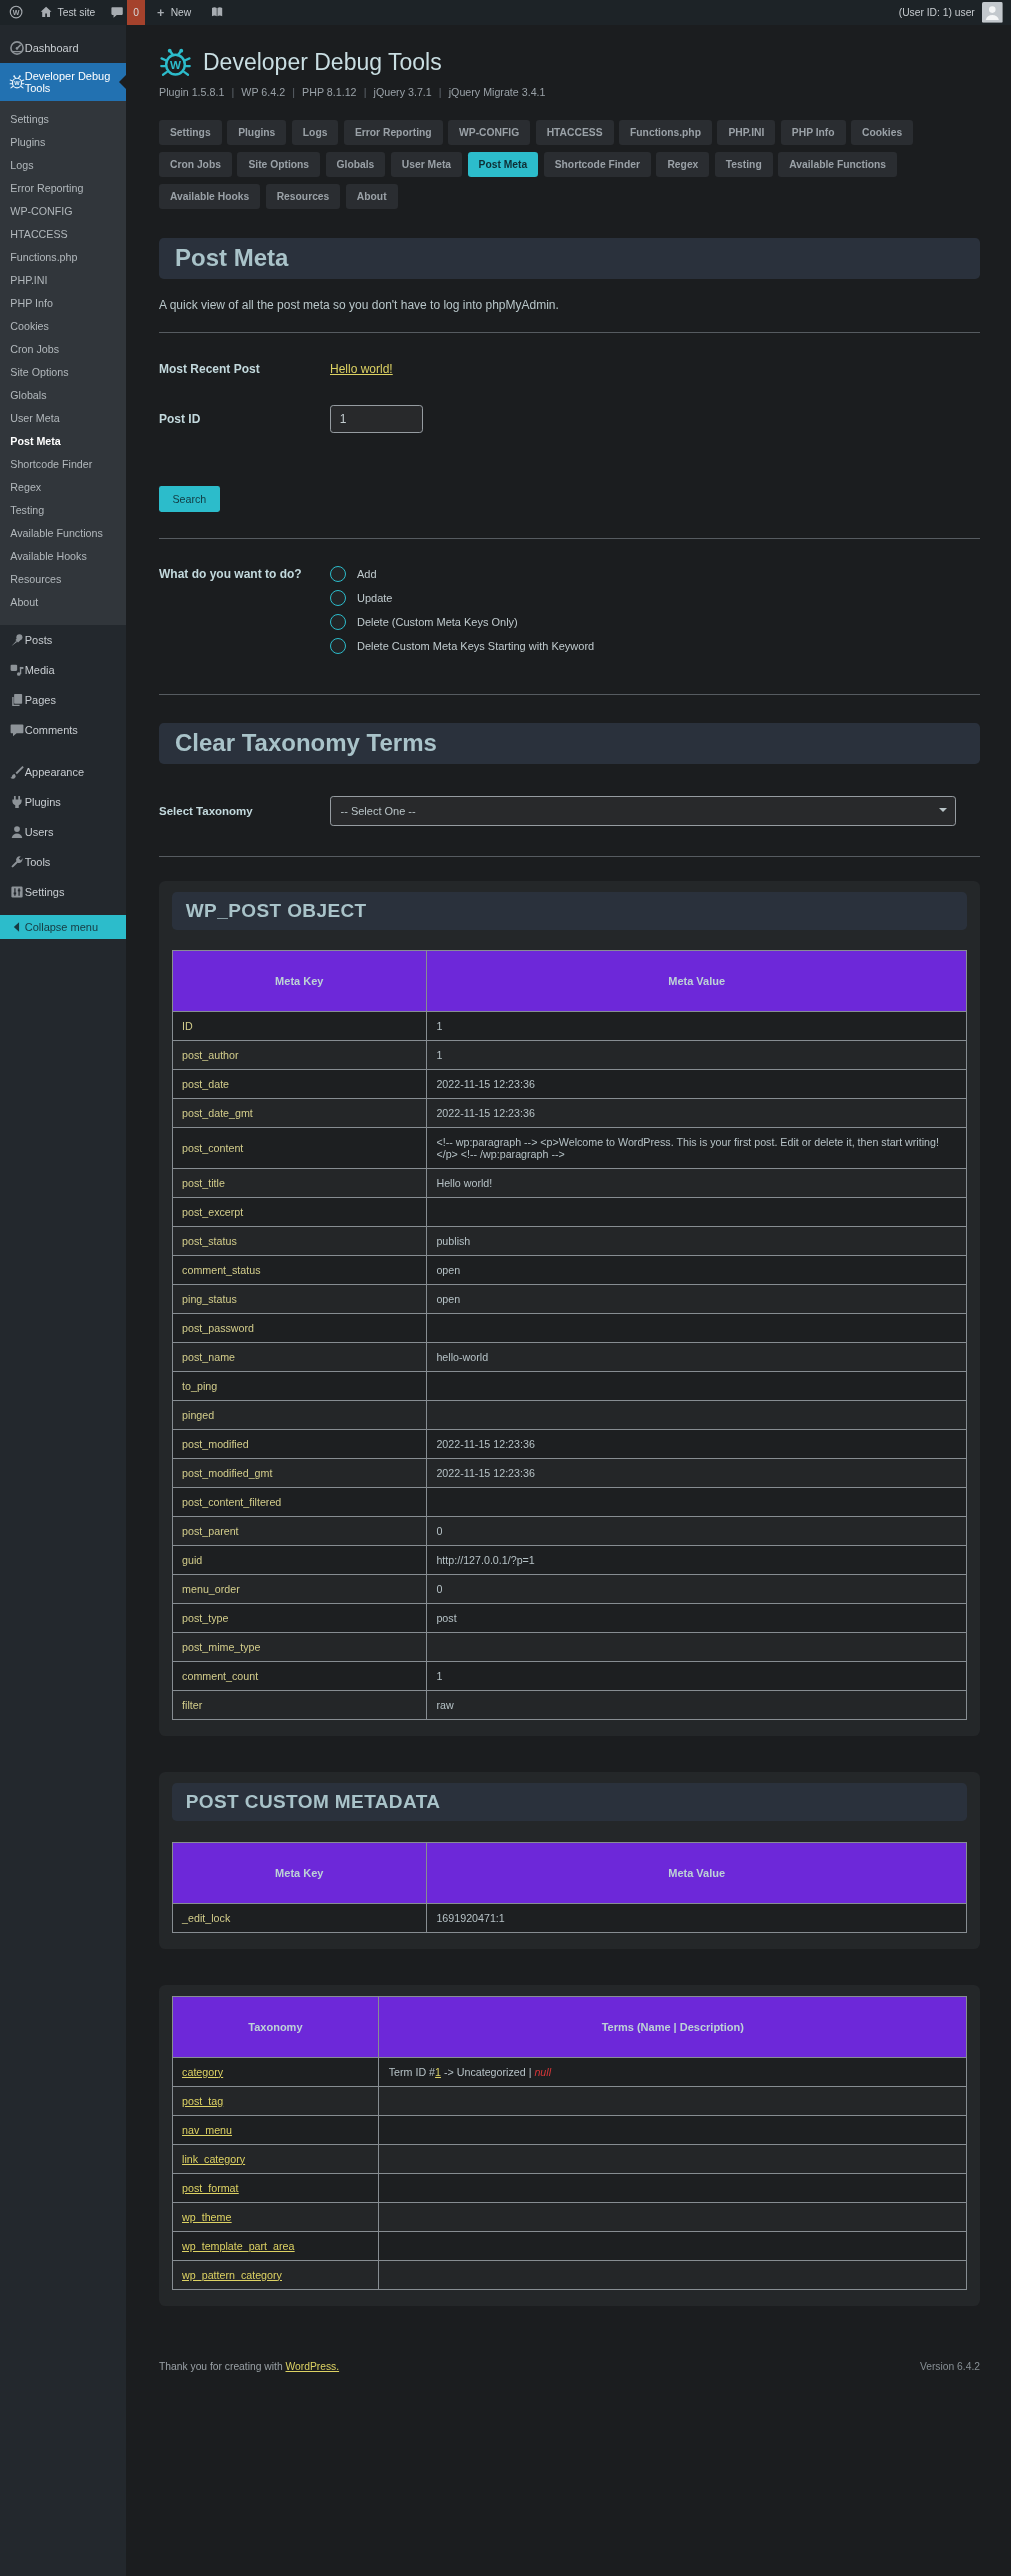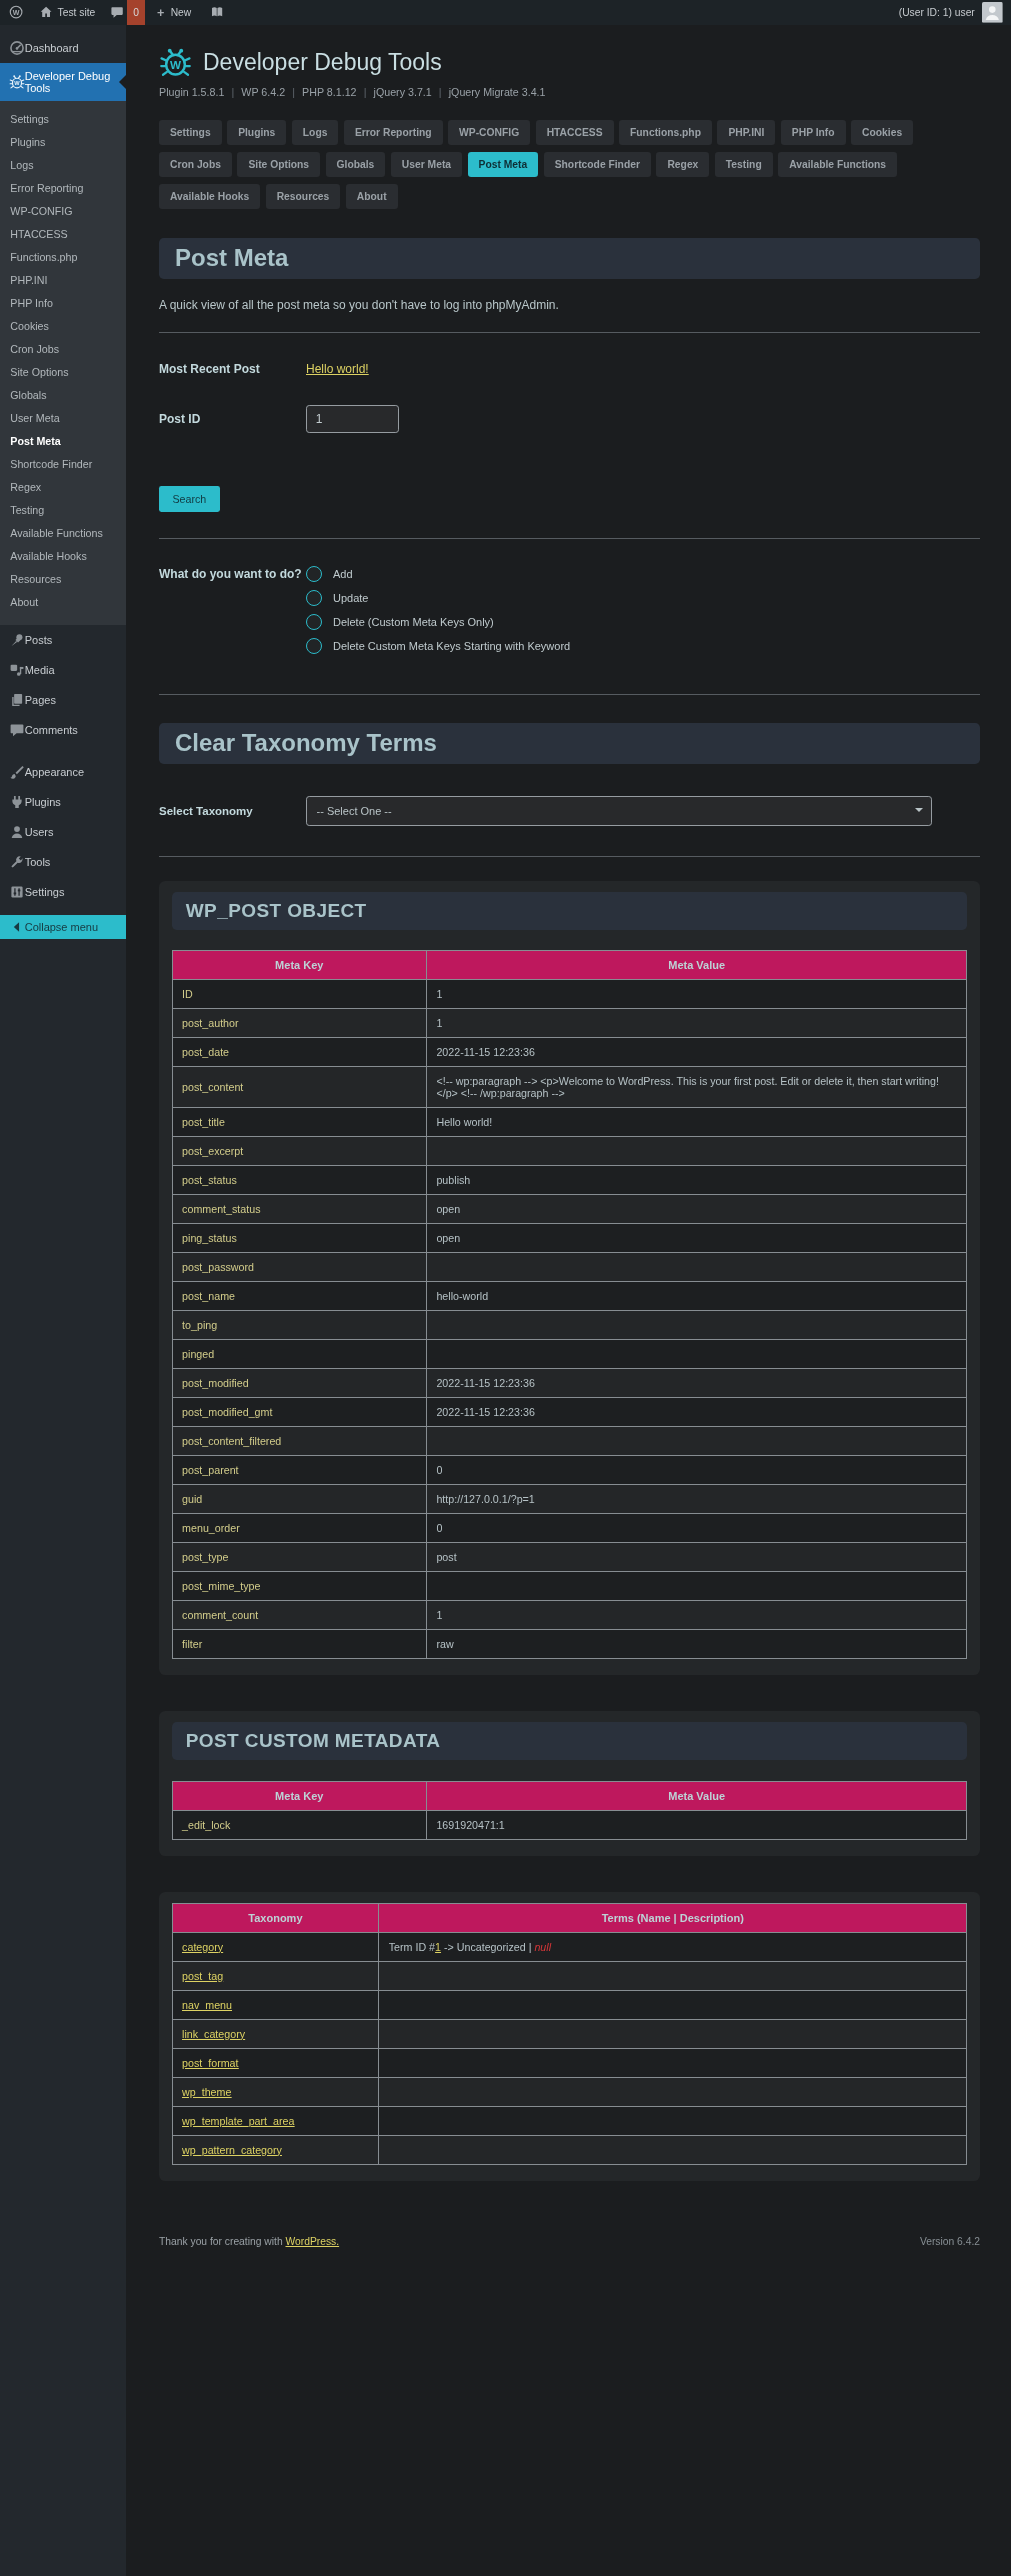--- a/index.html
+++ b/index.html
@@ -45,38 +45,38 @@
   
   .tabs { margin-top:22px; }
   .tab-row { display:flex; gap:5.5px; margin-bottom:7.1px; }
   .tab { background:#2a2d31; color:#9aa1a7; font-weight:bold; font-size:10.3px; padding:7.1px 11px; border-radius:3.2px; cursor:pointer; white-space:nowrap; }
   .tab.active { background:#2cbccb; color:#0e2f35; }
 
   
   .section-bar { background:#2a313c; border-radius:4.7px; padding:6.3px 16px; font-size:24px; font-weight:bold; color:#a9c3c9; margin:28.5px 0 19px; }
   .desc { font-size:12px; color:#b9c7ca; margin:19px 0; }
   hr.rule { border:none; border-top:0.8px solid #565b60; margin:20.6px 0; }
-  .form-row { display:flex; align-items:center; margin:29px 0; }
+  .form-row { display:flex; align-items:center; margin:29px 0;gap:24px; }
   .form-row.top { align-items:flex-start; }
   .form-label { width:147px; flex:none; font-weight:bold; font-size:12px; color:#c3d9dd; }
   .link-yellow { color:#ddd263; text-decoration:underline; cursor:pointer; font-size:12px; }
   .post-id-input { width:93px; height:28px; background:#28292b; border:0.8px solid #969ca1; border-radius:3.2px; color:#c3cdd0; font-size:12px; padding:0 8.7px; font-family:inherit; }
   .search-btn { background:#2cbccb; color:#113a42; border:none; border-radius:2.4px; padding:7.1px 13.4px; font-size:10.7px; margin:24px 0 4.7px; cursor:pointer; font-family:inherit; }
   .radio-row { display:flex; align-items:center; margin-bottom:8px; }
   .radio-circle { width:16px; height:16px; border-radius:50%; border:1.6px solid #2cbccb; background:#212426; margin-right:11px; flex:none; cursor:pointer; }
   .radio-label { font-size:11px; color:#c0cbce; }
   .select-wrap { position:relative; width:626px; }
   .tax-select { width:100%; height:30px; background:#28292b; border:0.8px solid #969ca1; border-radius:3.2px; color:#b9c4c7; font-size:11px; padding:0 9.5px; appearance:none; -webkit-appearance:none; font-family:inherit; cursor:pointer; }
   .select-arrow { position:absolute; right:9.5px; top:12.6px; border:4px solid transparent; border-top-color:#b9c4c7; pointer-events:none; }
 
   
   .panel { background:#242729; border-radius:6.3px; padding:11px 12.6px 16px; margin:24px 0 36px; }
   .panel-bar { background:#2a313c; border-radius:4.7px; padding:8px 14.2px; font-size:19px; font-weight:bold; color:#a9c3c9; letter-spacing:0.4px; margin-bottom:20.6px; }
   table.data { width:100%; border-collapse:collapse; font-size:10.7px; }
-  .data th { border:0.8px solid #878d92; background:#be185d; color:#bdd2d6; padding:8px; text-align:center; font-size:11px; }
+  .data th { border:0.8px solid #878d92; background:#6d28d9; color:#bdd2d6; padding:24px; text-align:center; font-size:11px; }
   .data td { border:0.8px solid #878d92; padding:8px 9.5px; height:12.6px; }
   .data td.k { color:#d3cd8b; width:32%; }
   .data td.k.tax { width:26%;text-decoration:underline; }
   .data td.v { color:#b6c2c6; }
   .data tbody tr:nth-child(odd) { background:#1d1f21; }
   .data tbody tr:nth-child(even) { background:#242628; }
   .tax-link { color:#ddd263; text-decoration:underline; cursor:pointer; }
   .null-red { color:#d63638; font-style:italic; }
 
   
@@ -396,20 +396,24 @@
             </tr>
             <tr>
               <td class="k">post_author</td>
               <td class="v">1</td>
             </tr>
             <tr>
               <td class="k">post_date</td>
               <td class="v">2022-11-15 12:23:36</td>
             </tr>
             <tr>
+              <td class="k">post_date_gmt</td>
+              <td class="v">2022-11-15 12:23:36</td>
+            </tr>
+            <tr>
               <td class="k">post_content</td>
               <td class="v">&lt;!-- wp:paragraph --&gt; &lt;p&gt;Welcome to WordPress. This is your first post. Edit or delete it, then start writing!&lt;/p&gt; &lt;!-- /wp:paragraph --&gt;</td>
             </tr>
             <tr>
               <td class="k">post_title</td>
               <td class="v">Hello world!</td>
             </tr>
             <tr>
               <td class="k">post_excerpt</td>
               <td class="v"></td>

